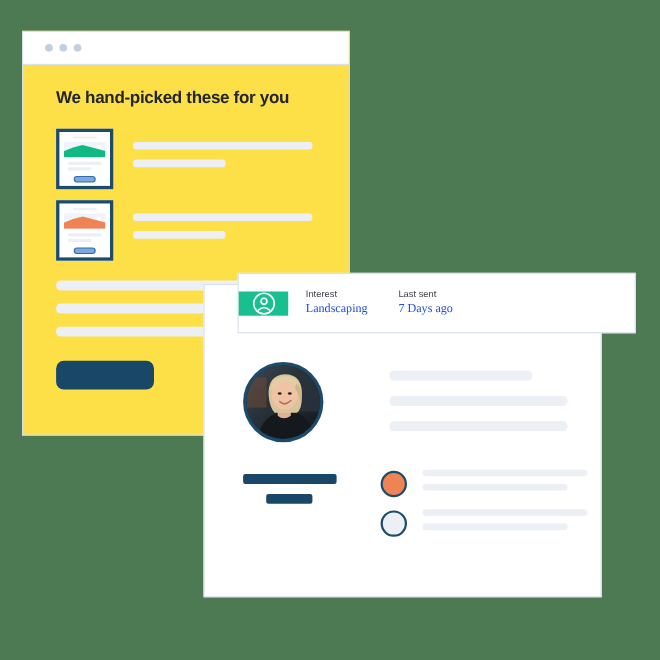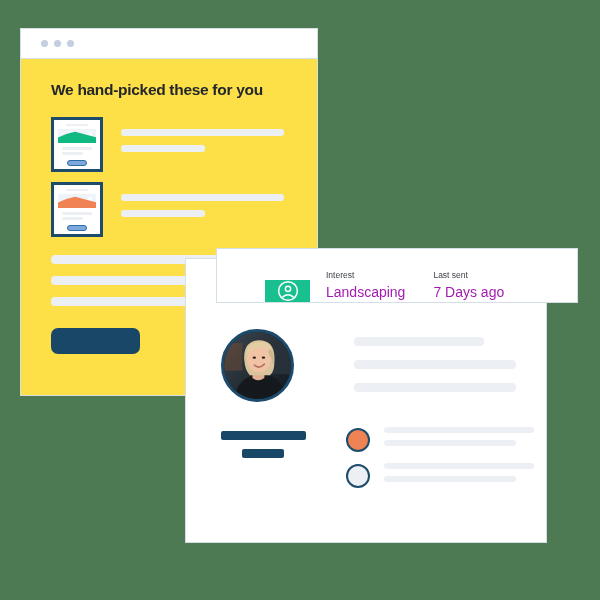--- a/index.html
+++ b/index.html
@@ -79,30 +79,30 @@
   .win2{
     position:absolute;left:185px;top:258px;width:362px;height:285px;
     background:#ffffff;border:1px solid #d6dee6;box-sizing:border-box;z-index:2;
   }
   .win2-body{position:relative;width:100%;height:100%;}
 
   
   .infobar{
     position:absolute;left:216px;top:248px;width:362px;height:55px;
     background:#ffffff;border:1px solid #d6dee6;box-sizing:border-box;
-    display:flex;align-items:flex-end;z-index:3;padding-left:48px;
+    display:flex;align-items:center;z-index:3;
   }
   .infobar-icon{
     width:45px;background:#18c08f;display:flex;align-items:center;justify-content:center;
     flex:0 0 45px;
   }
   .infobar-cols{display:flex;align-items:center;padding-left:16px;gap:28px;}
   .col{display:flex;flex-direction:column;justify-content:center;}
   .col-label{font-size:8.5px;color:#3d4147;line-height:1.5;}
-  .col-value{font-size:14px;color:#a21caf;line-height:1.45;white-space:nowrap;}
+  .col-value{font-size:11px;color:#1d4ed8;line-height:1.45;white-space:nowrap;font-family:Liberation Serif, serif;}
 
   
   .profile{position:absolute;left:35px;top:70px;}
   .avatar{
     width:73px;height:73px;border-radius:50%;border:3px solid #1c4b6b;
     box-sizing:border-box;overflow:hidden;background:#22303d;position:relative;
   }
   .detail-lines{position:absolute;left:168px;top:78px;width:162px;}
   .detail-lines span{display:block;height:9px;border-radius:4px;background:#eceff4;margin-bottom:14px;}
   .detail-lines span.d1{width:80%;}

